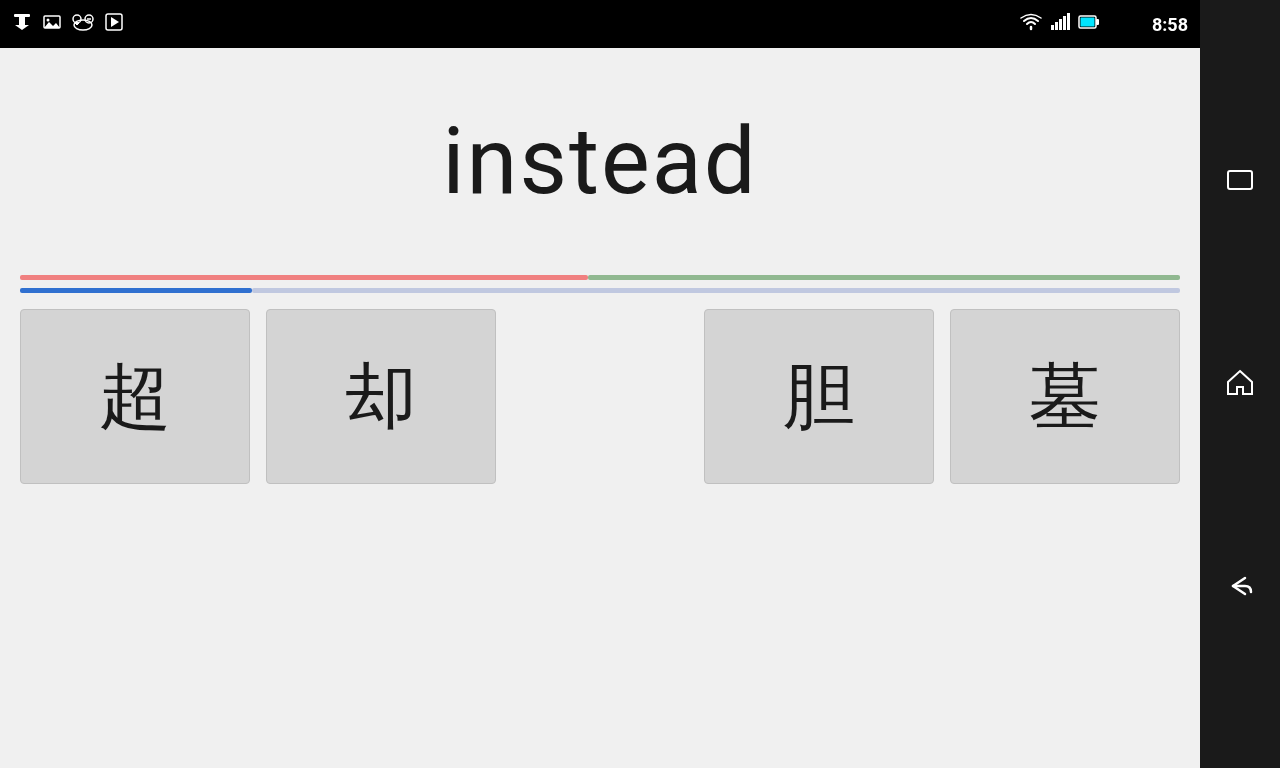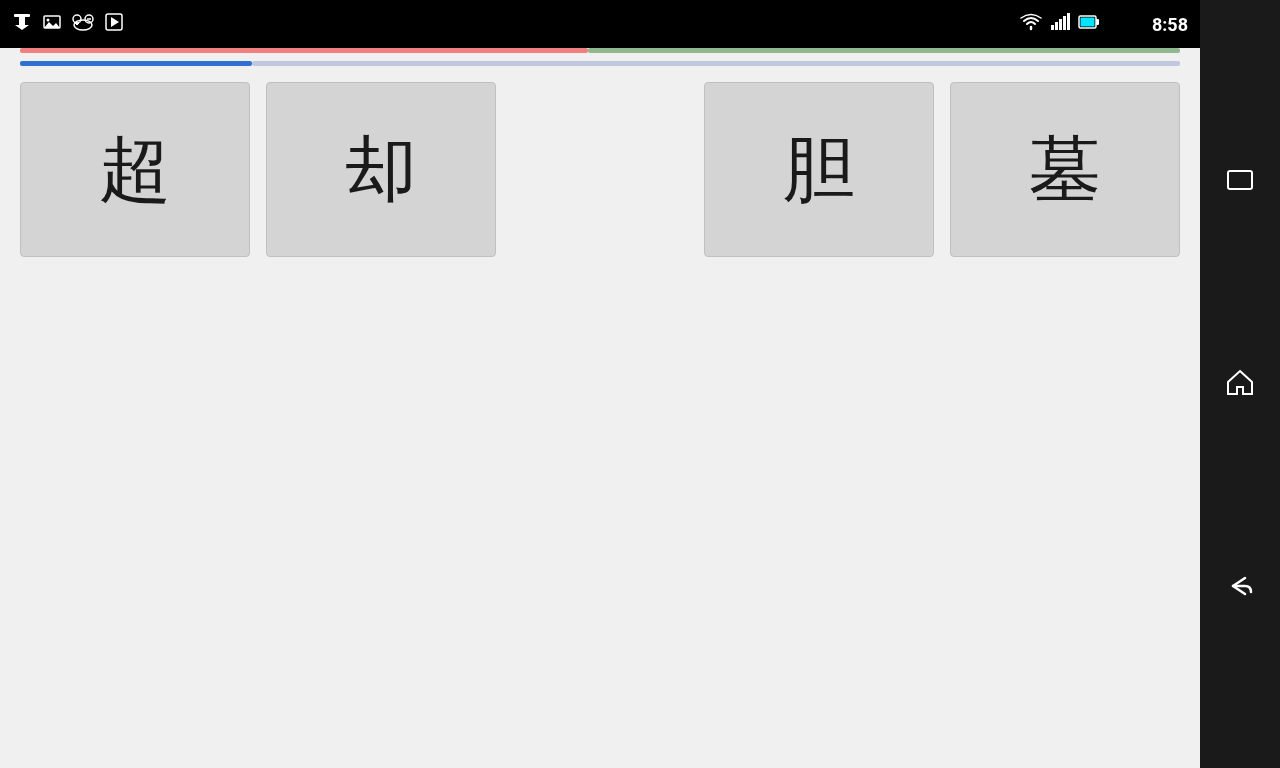--- a/index.html
+++ b/index.html
@@ -275,20 +275,23 @@
   <div class="nav-btn">
     <svg width="30" height="28" viewBox="0 0 30 28" fill="none">
       <path d="M20 6 L8 14 L20 22" stroke="white" stroke-width="2.5" stroke-linecap="round" stroke-linejoin="round" fill="none"></path>
       <path d="M8 14 Q16 14 20 14 Q26 14 26 20" stroke="white" stroke-width="2.5" stroke-linecap="round" fill="none"></path>
     </svg>
   </div>
 </div>
 
 <div id="main-content">
 
+  <div id="word-area">
+    <span id="word-display">instead</span>
+  </div>
 
   <div id="progress-area">
 
     <div class="progress-row">
       <div class="progress-bar-pink"></div>
       <div style="flex:1;"></div>
       <div class="progress-bar-green"></div>
     </div>
 
     <div class="progress-row">

